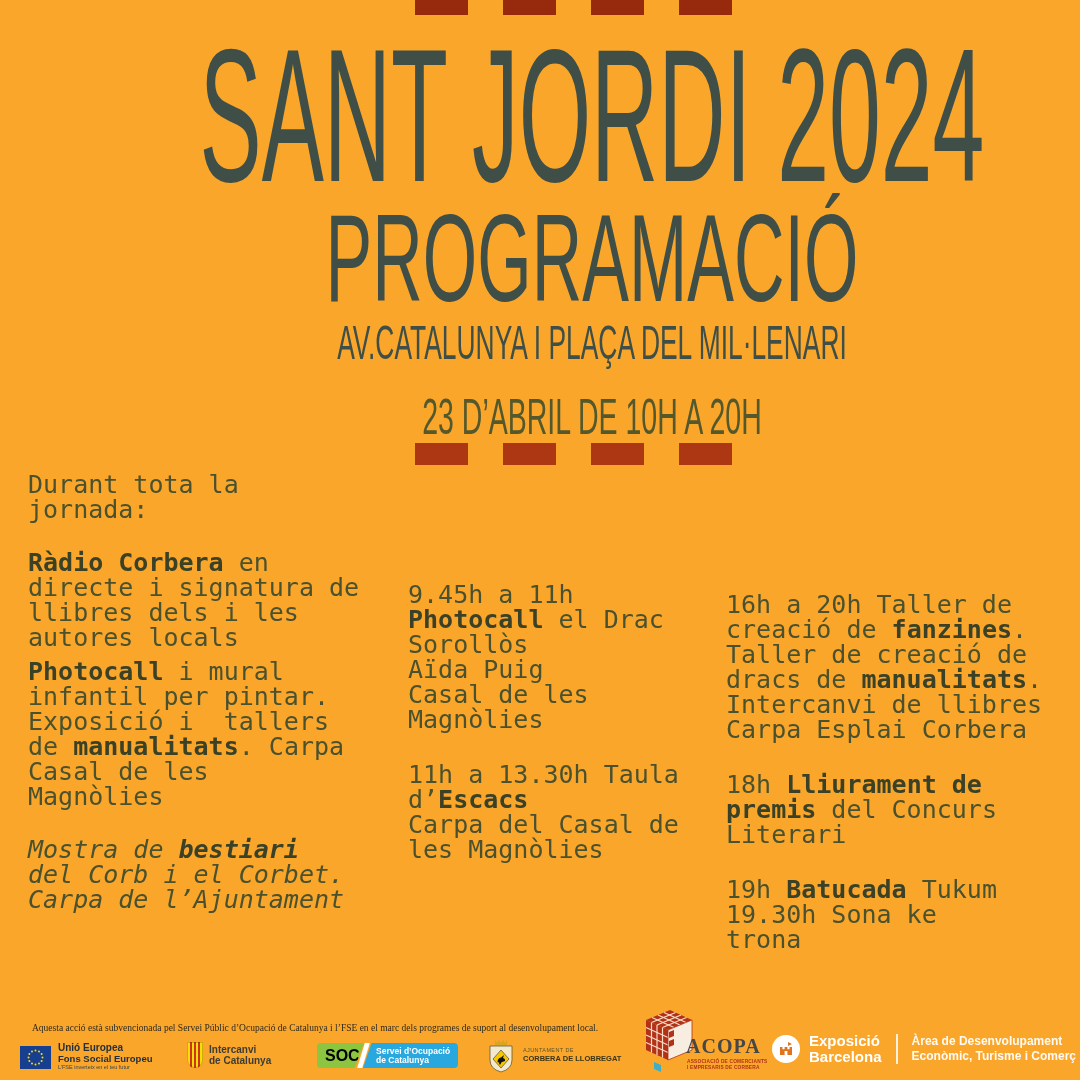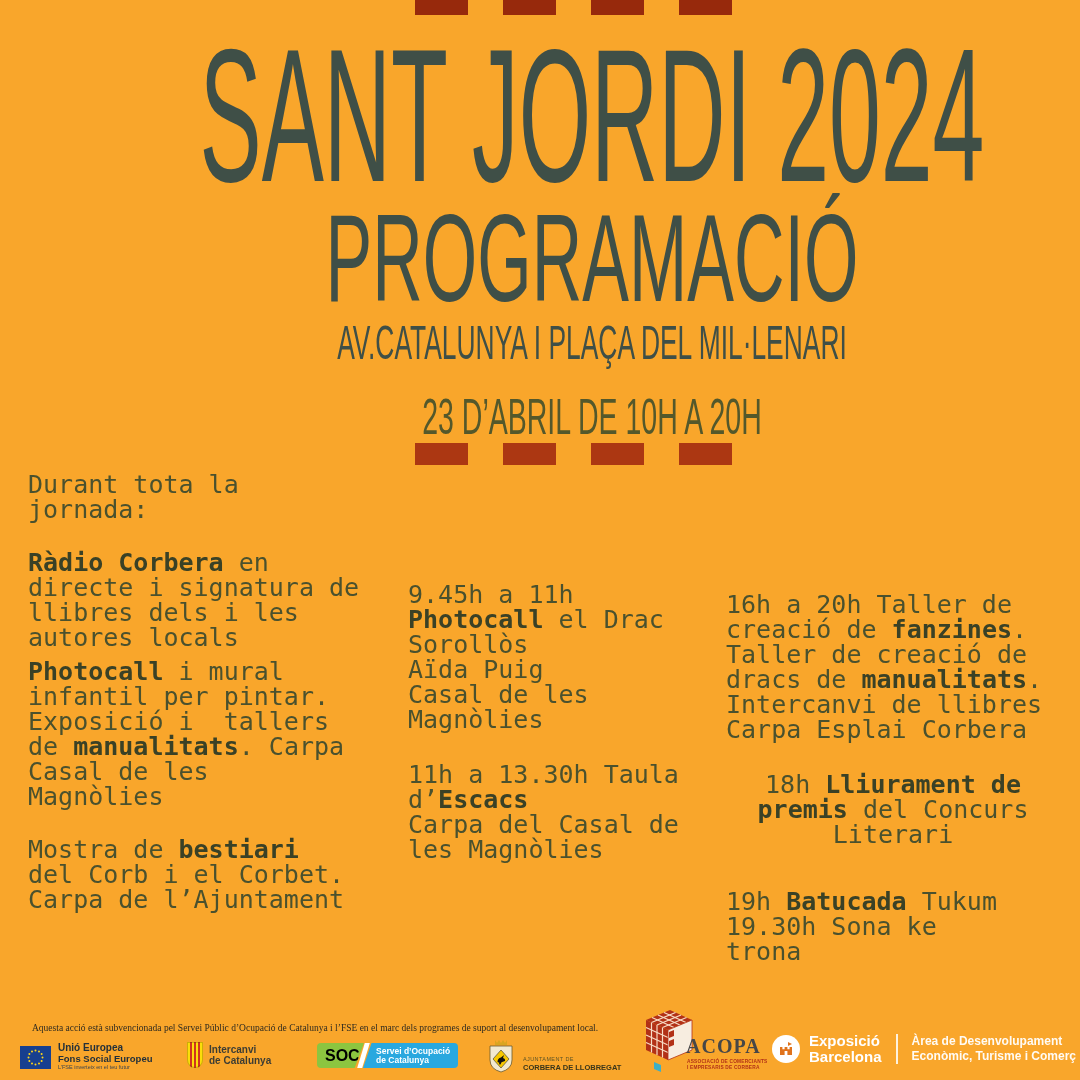--- a/index.html
+++ b/index.html
@@ -45,24 +45,24 @@
     color: var(--body-green, #4A512E);
     white-space: pre-wrap;
   }
   .col b { font-weight: bold; color: var(--body-bold, #3A4126); }
   #program-column-left   { left: 28px;  top: 472px; width: 372px; }
   #program-column-middle { left: 408px; top: 582px; width: 315px; }
   #program-column-right  { left: 726px; top: 592px; width: 334px; }
   #program-column-left p:nth-of-type(1) { margin-bottom: 28px; }
   #program-column-left p:nth-of-type(2) { margin-bottom: 9px; }
   #program-column-left p:nth-of-type(3) { margin-bottom: 28px; }
-  #program-column-left p:nth-of-type(4) { margin-bottom: 30px; }
+  #program-column-left p:nth-of-type(4) { margin-bottom: 30px; font-style: italic; }
   #program-column-middle p:nth-of-type(1) { margin-bottom: 30px; }
   #program-column-right p:nth-of-type(1) { margin-bottom: 30px; }
-  #program-column-right p:nth-of-type(2) { margin-bottom: 42px; text-align: center; }
+  #program-column-right p:nth-of-type(2) { margin-bottom: 30px; }
 
   
   #footer-disclaimer {
     position: absolute; left: 4px; top: 1023px;
     font-family: "Liberation Serif", serif;
     font-size: 9.5px; color: #2E2A20; white-space: nowrap; margin-left: 28px;
   }
   .logo { position: absolute; display: flex; }
 
   #eu-logo { left: 20px; top: 1043px; gap: 7px; align-items: flex-start; }
@@ -90,21 +90,21 @@
   .soc-sep { width: 5px; height: 25px; background: #fff; transform: skewX(-17deg); margin: 0 -3px; }
   .soc-blue {
     width: 95px; height: 25px; background: var(--soc-blue, #29A8DF);
     clip-path: polygon(9% 0, 100% 0, 100% 100%, 0 100%);
     border-radius: 0 4px 4px 0;
     color: #fff; font-size: 8.5px; font-weight: bold; line-height: 9.5px;
     padding: 3.5px 0 0 13px;
   }
 
   #corbera-logo { left: 486px; top: 1038px; gap: 7px; }
-  .corbera-text { margin-top: 18px; }
+  .corbera-text { margin-top: 9px; }
   .corb-l1 { font-size: 5.5px; letter-spacing: .4px; color: #5D5426; line-height: 7px; }
   .corb-l2 { font-size: 7.5px; font-weight: bold; color: #39351A; line-height: 9px; }
 
   #acopa-logo { left: 640px; top: 1006px; width: 135px; height: 74px; display: block; }
   #acopa-logo svg { position: absolute; left: 0; top: 0; }
   .acopa-name {
     position: absolute; left: 46px; top: 29px;
     font-family: "Liberation Serif", serif; font-weight: bold;
     font-size: 20px; letter-spacing: 1px; color: #474747;
   }

